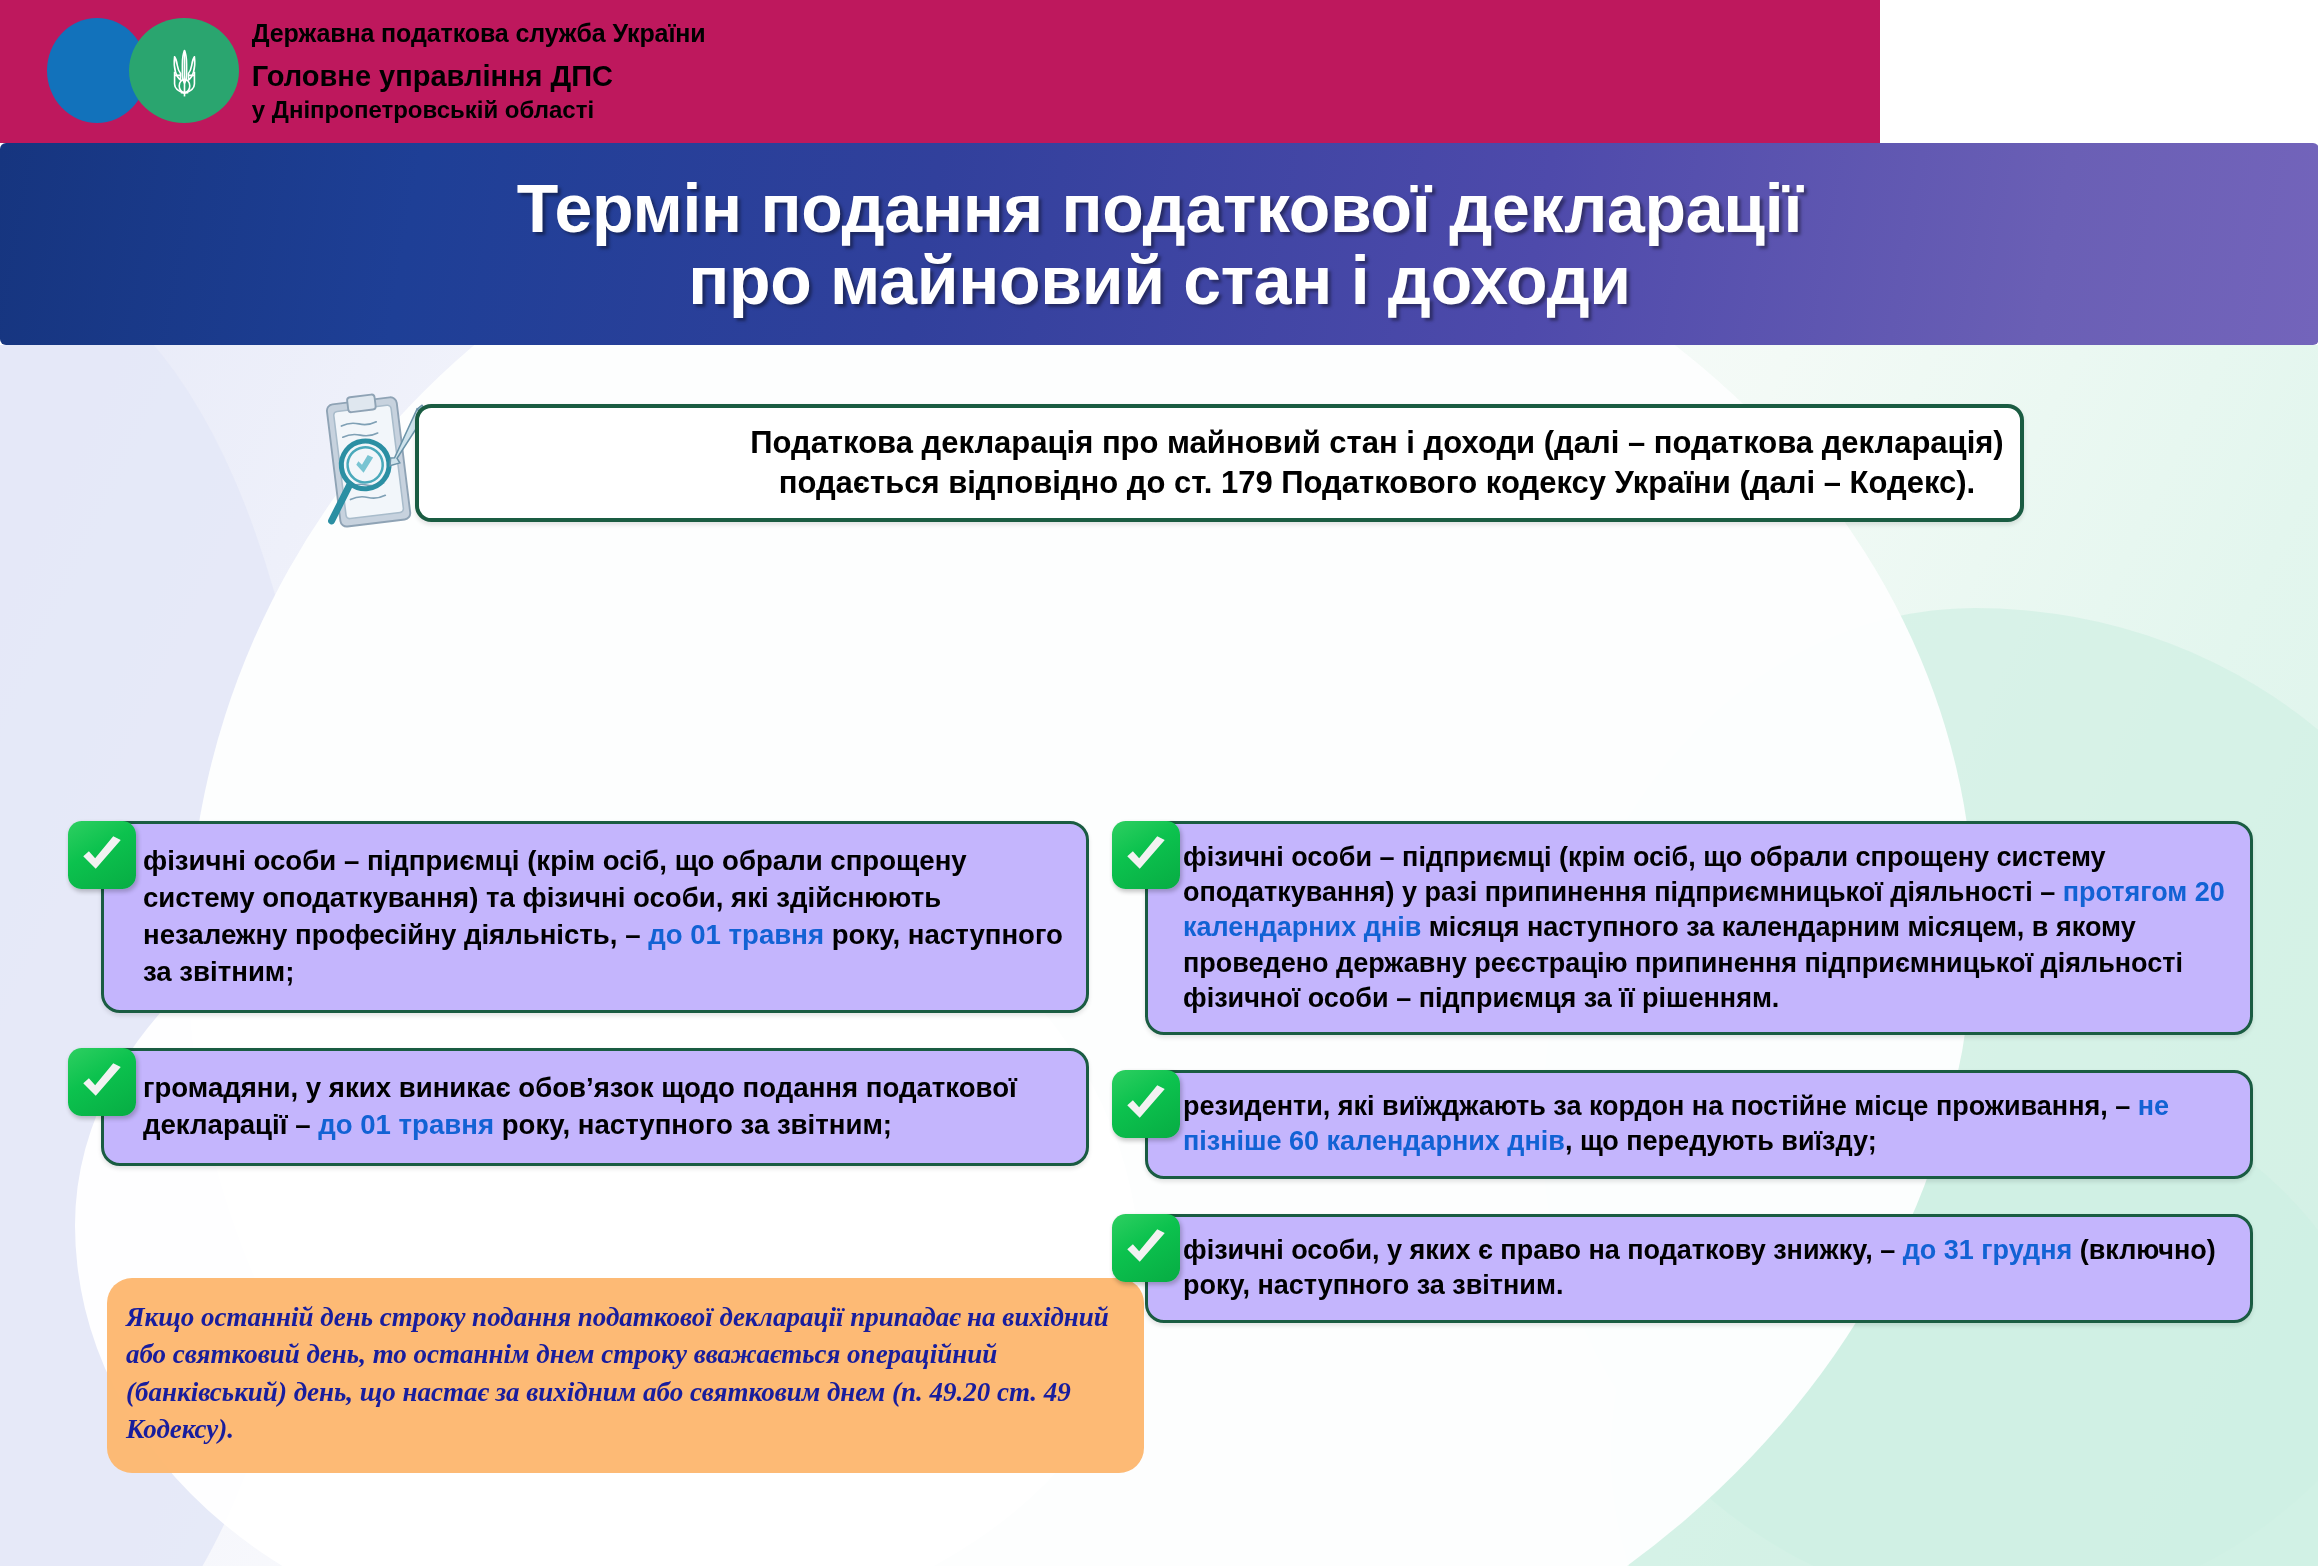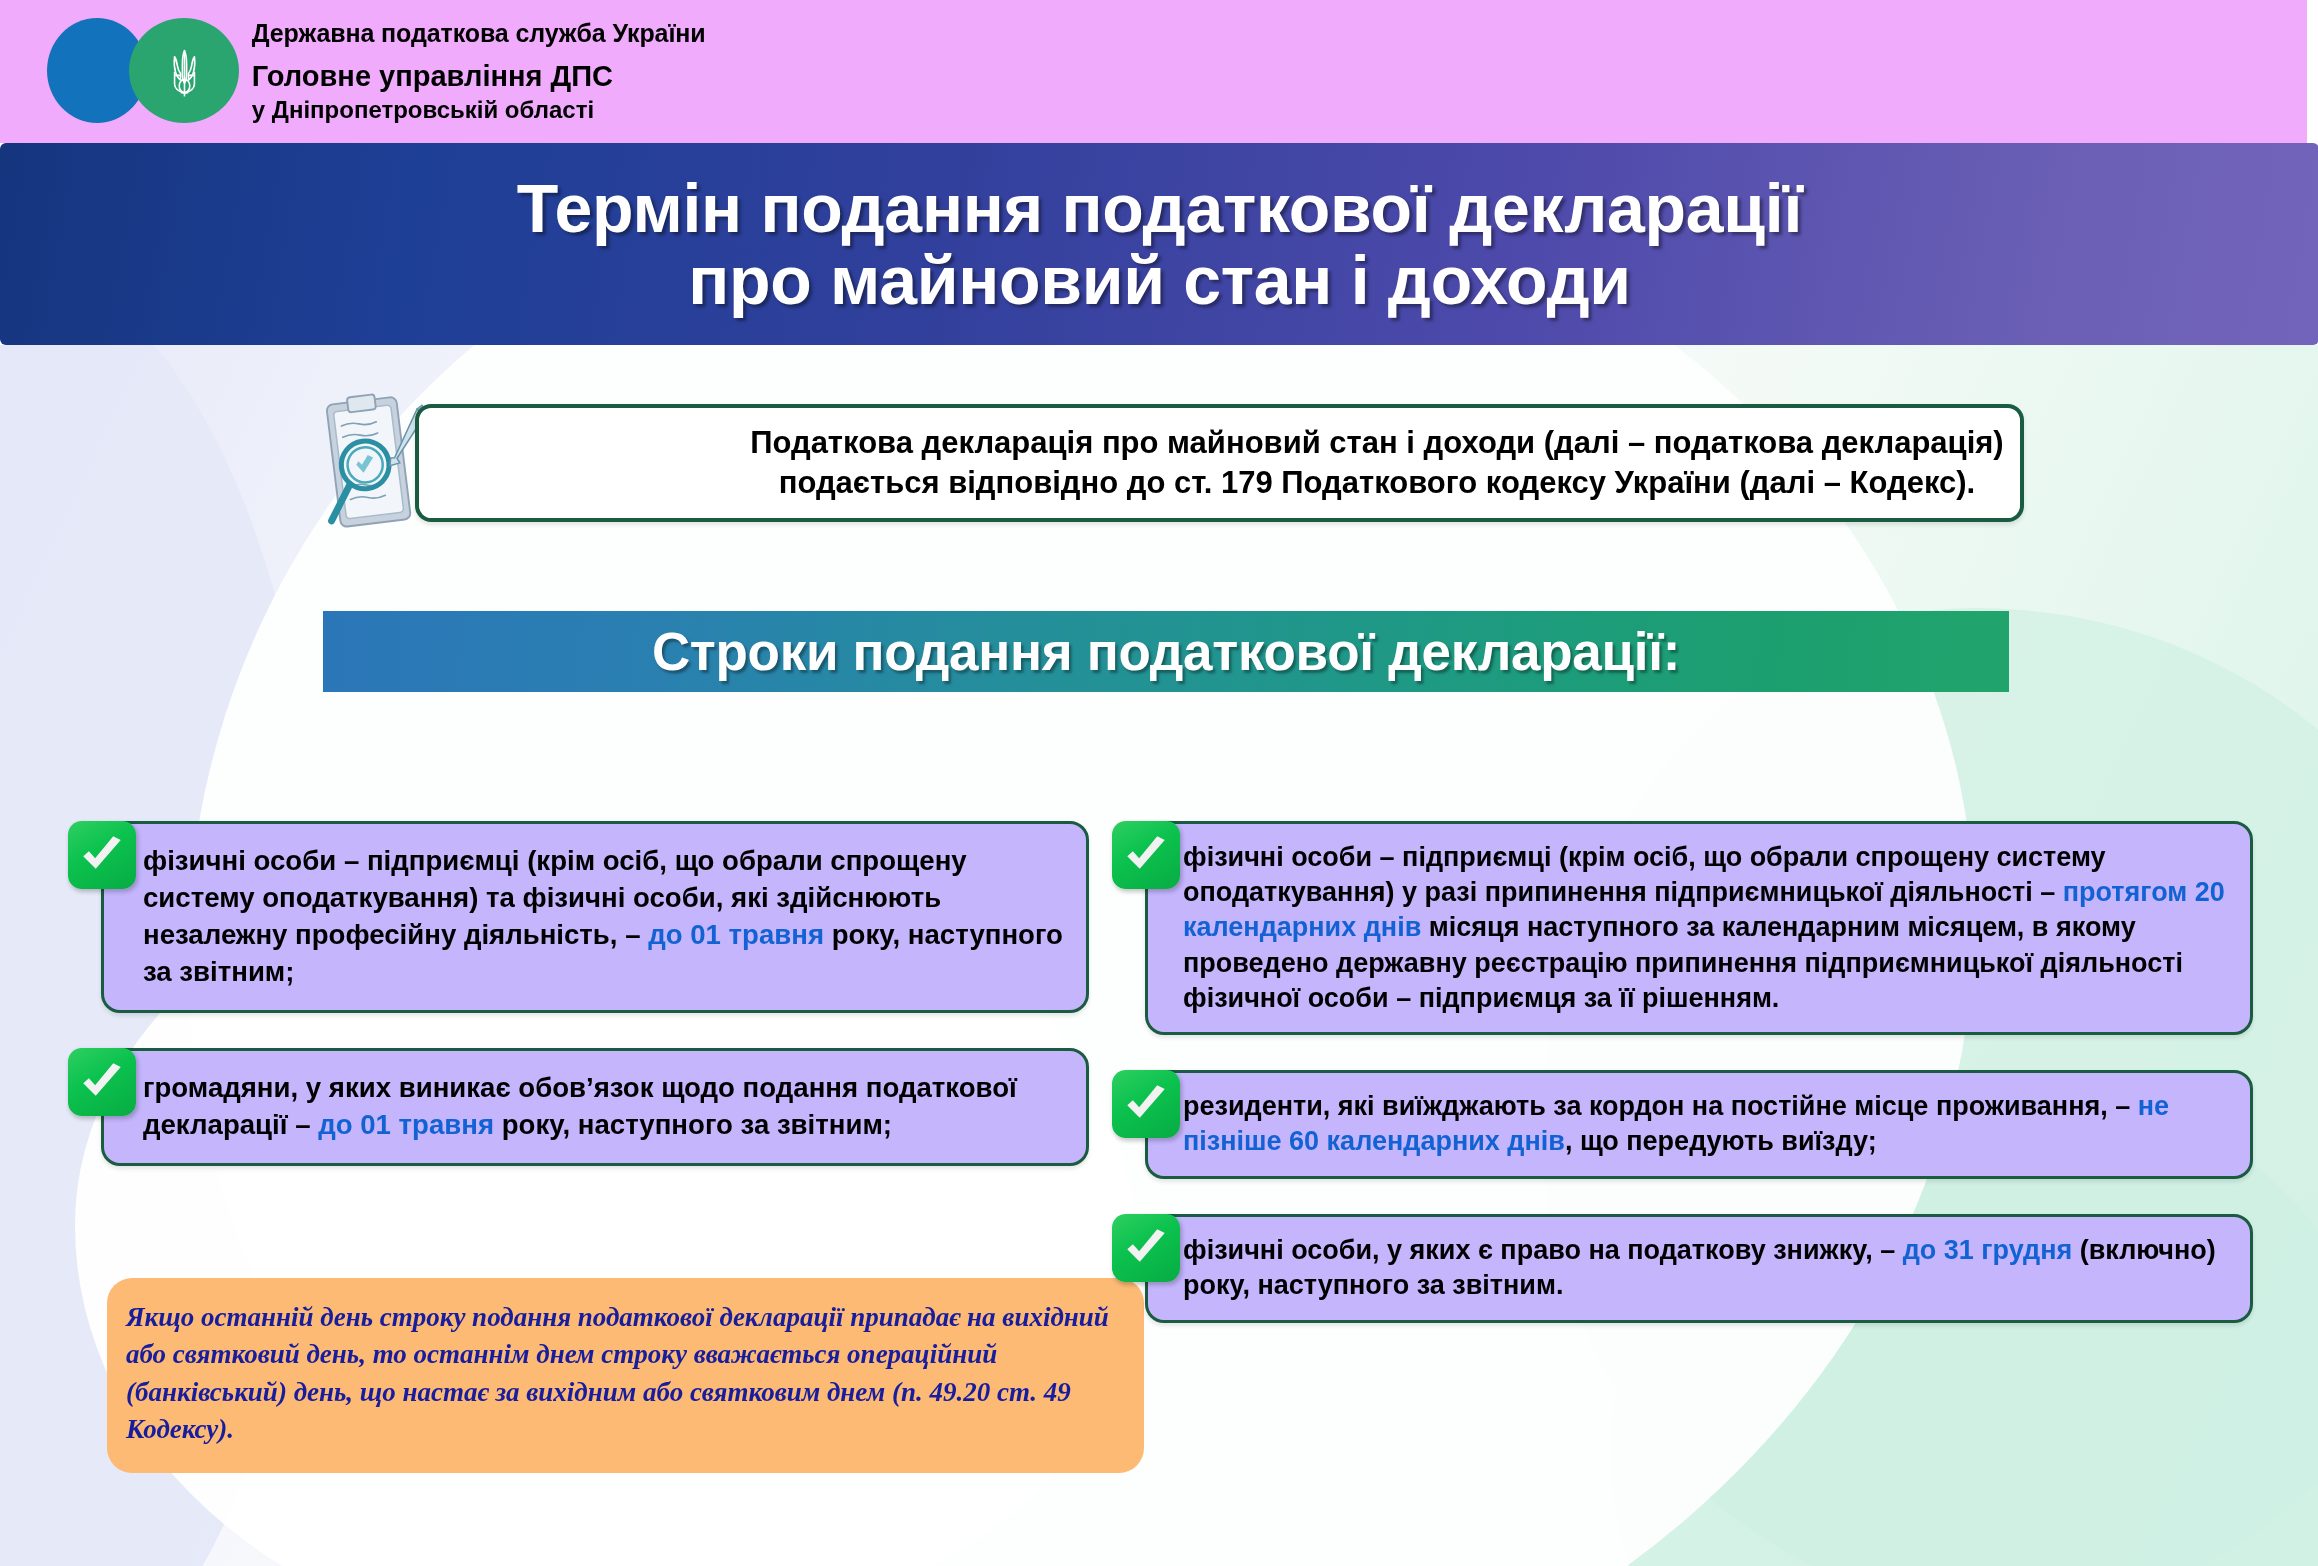--- a/index.html
+++ b/index.html
@@ -6,22 +6,22 @@
   body{
     width:2319px;height:1567px;
     font-family:"Liberation Sans", sans-serif;
     background:#ffffff;
     overflow:hidden;
   }
   .page{position:relative;width:2319px;height:1567px;overflow:hidden;}
 
   
   .logobar{
-    position:absolute;left:0;top:0;width:2307px;height:143px;
-    background:#f0abfc;display:flex;align-items:center;z-index:6;
+    position:absolute;left:0;top:0;width:1880px;height:143px;
+    background:#be185d;display:flex;align-items:center;z-index:6;
   }
   .logo-marks{position:relative;width:207px;height:107px;margin-left:36px;flex:none;}
   .ellipse{position:absolute;top:0;border-radius:50%;}
   .ellipse.blue{left:11.3px;width:100px;height:105px;background:#1272bb;}
   .ellipse.green{left:93px;width:110px;height:105px;background:#2aa56f;}
   .trident{position:absolute;left:133px;top:30px;width:31px;height:51px;}
   .logo-text{margin-left:8.8px;line-height:1.25;}
   .logo-text .l1{font-size:25px;font-weight:bold;color:#000;letter-spacing:-0.1px;}
   .logo-text .l2{font-size:29px;font-weight:bold;color:#000;margin-top:8.8px;}
   .logo-text .l3{font-size:24px;font-weight:bold;color:#000;}
@@ -198,23 +198,20 @@
         </g>
       </svg>
       <div class="intro-box">
         <div class="txt">
           <span>Податкова декларація про майновий стан і доходи (далі – податкова декларація)</span><br>
           <span>подається відповідно до ст. 179 Податкового кодексу України (далі – Кодекс).</span>
         </div>
       </div>
     </div>
 
-    <div class="section-head">
-      <span class="txt">Строки подання податкової декларації:</span>
-    </div>
 
     <div class="col-left">
 
       <div class="card">
         <div class="badge">
           <svg width="48" height="40" viewBox="0 0 76 64">
               <path d="M8 34 L28 54 L68 8 L56 2 L27 37 L17 26 Z" fill="#f2f2f2"></path>
             </svg>
         </div>
         <div class="cbox">

